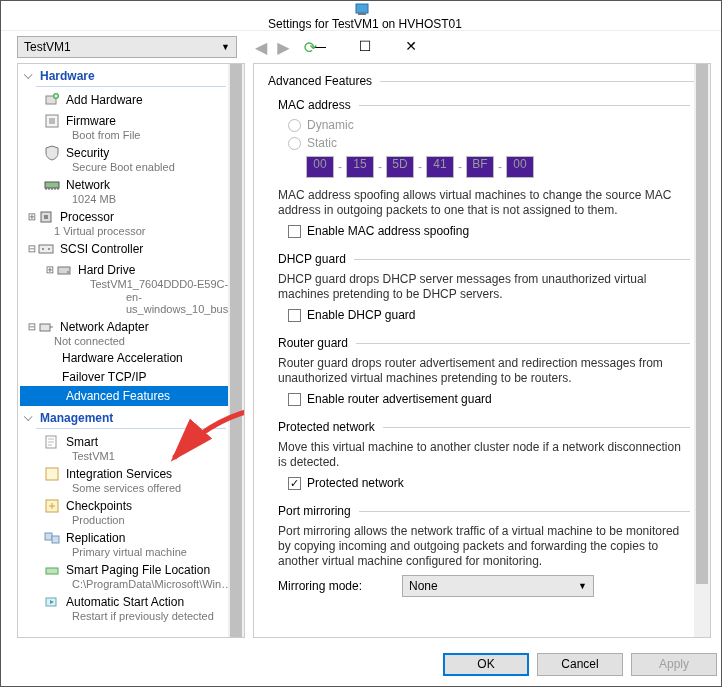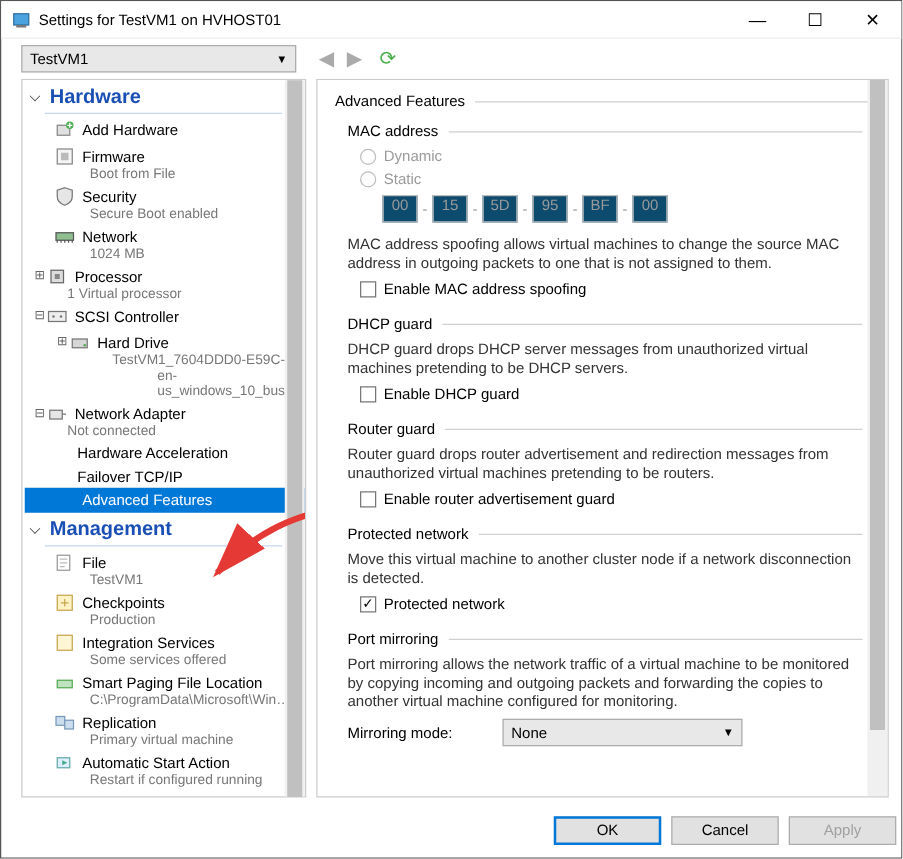--- a/index.html
+++ b/index.html
@@ -1,33 +1,33 @@
 <!DOCTYPE html>
 <html><head>
 <meta charset="utf-8">
 <style>
 * { box-sizing: border-box; margin: 0; padding: 0; font-family: "Segoe UI", Tahoma, sans-serif; }
 body { background: #fff; font-size: 12px; color: #000; }
 .window { width: 722px; height: 687px; border: 1px solid #555; display: flex; flex-direction: column; background: #fff; }
-.titlebar { height: 30px; display: flex; align-items: center; padding-left: 8px; background: #fff; border-bottom: 1px solid #eee; }
+.titlebar { height: 30px; display: flex; align-items: center; padding-left: 8px; background: #fff; border-bottom: 1px solid #eee; flex-direction: column; }
 .titlebar-icon { width: 16px; height: 16px; margin-right: 6px; display: inline-block; }
 .titlebar-text { flex: 1; font-size: 12px; }
 .win-controls { display: flex; }
 .win-btn { width: 46px; height: 30px; display: flex; align-items: center; justify-content: center; font-size: 14px; }
 .toolbar-row { height: 32px; display: flex; align-items: center; padding: 4px 10px 4px 16px; }
 .vm-select { width: 220px; height: 22px; border: 1px solid #adadad; background: #e8e8e8; display: flex; align-items: center; padding: 0 6px; justify-content: space-between; }
 .nav-arrows { margin-left: 18px; display: flex; gap: 10px; align-items: center; color: #aaa; }
 .nav-arrow { font-size: 16px; }
 .power-icon { margin-left: 14px; color: #4caf50; font-size: 16px; }
 .body-row { flex: 1; display: flex; padding: 0 10px 4px 16px; gap: 8px; overflow: hidden; }
 .left-pane { width: 228px; border: 1px solid #ccc; overflow-y: hidden; position: relative; }
 .left-scroll { position: absolute; right: 0; top: 0; bottom: 0; width: 16px; background: #f0f0f0; }
 .scroll-thumb { position: absolute; left: 2px; right: 2px; top: 0; height: 620px; background: #c0c0c0; }
 .tree { padding: 2px 0 2px 2px; }
-.cat-header { color: #1a4fb5; font-weight: 600; font-size: 16px; padding: 3px 0 3px 6px; display: flex; align-items: center; }
+.cat-header { color: #1a4fb5; font-weight: 600; font-size: 12px; padding: 3px 0 3px 6px; display: flex; align-items: center; }
 .cat-header::before { content: ""; display: inline-block; width: 9px; height: 9px; margin-right: 4px; border-left: 1px solid #333; border-bottom: 1px solid #333; transform: rotate(-45deg) translate(-1px,-3px) scale(0.6); }
 .cat-underline { border-bottom: 1px solid #c8d6ef; margin: 0 18px 2px 16px; }
 .node { display: flex; flex-direction: column; padding: 1px 0 1px 0; }
 .node-row { display: flex; align-items: center; padding: 2px 0 1px 0; line-height: 14px; }
 .exp { width: 12px; text-align: center; color: #666; font-size: 10px; }
 .icon { width: 16px; height: 16px; margin-right: 6px; display: inline-flex; align-items: center; justify-content: center; }
 .node-label { font-size: 12px; }
 .node-sub { font-size: 11px; color: #777; padding-left: 0; margin-top: -1px; }
 .indent1 { padding-left: 6px; }
 .indent2 { padding-left: 24px; }
@@ -46,21 +46,21 @@
 .hline { flex: 1; height: 1px; background: #d0d0d0; }
 .group { margin: 0 6px 14px 10px; }
 .group-h { font-size: 12px; margin-bottom: 6px; display: flex; align-items: center; }
 .group-h .gtxt { margin-right: 8px; }
 .radio-row, .check-row { display: flex; align-items: center; margin: 4px 0 4px 10px; font-size: 12px; }
 .radio-dot, .check-box { width: 13px; height: 13px; border: 1px solid #777; margin-right: 6px; display: inline-flex; align-items: center; justify-content: center; }
 .radio-dot { border-radius: 50%; }
 .radio-dot.disabled, .radio-row.disabled, .mac-input.disabled { color: #9a9a9a; border-color: #bdbdbd; }
 .check-box.checked::after { content: "✓"; font-size: 11px; line-height: 11px; color: #000; }
 .mac-row { display: flex; gap: 4px; margin: 6px 0 10px 28px; align-items: center; color: #9a9a9a; }
-.mac-input { width: 28px; height: 22px; border: 1px solid #c5c5c5; background: #0c4a6e; text-align: center; font-size: 12px; }
+.mac-input { width: 28px; height: 22px; border: 1px solid #c5c5c5; background: #4c1d95; text-align: center; font-size: 12px; }
 .desc { font-size: 12px; color: #333; line-height: 15px; margin: 0 0 6px 0; }
 .dropdown { width: 192px; height: 22px; border: 1px solid #adadad; background: #e8e8e8; display: inline-flex; align-items: center; justify-content: space-between; padding: 0 6px; margin-left: 40px; }
 .mirror-row { display: flex; align-items: center; margin-top: 4px; }
 .footer { height: 44px; display: flex; align-items: center; justify-content: flex-end; padding: 0 4px; gap: 8px; }
 .btn { width: 86px; height: 23px; border: 1px solid #adadad; background: #e1e1e1; font-size: 12px; text-align: center; line-height: 21px; }
 .btn.primary { border: 2px solid #0078d7; background: #e1e1e1; line-height: 19px; }
 .btn.disabled { color: #a0a0a0; }
 .arrow-annotation { position: absolute; left: 150px; top: 342px; width: 90px; height: 60px; pointer-events: none; }
 svg.ic { width: 16px; height: 16px; }
 .chev { font-size: 9px; }
@@ -237,86 +237,86 @@
         <div class="cat-underline"></div>
 
         <div class="node indent2">
           <div class="node-row">
               <span class="icon">
                 <svg class="ic" viewBox="0 0 16 16">
                   <rect x="2" y="2" width="10" height="12" fill="#fff" stroke="#999"></rect>
                   <path d="M4 5h6M4 8h6M4 11h4" stroke="#bbb"></path>
                 </svg>
               </span>
-              <span class="node-label">File</span>
+              <span class="node-label">Smart</span>
             </div>
           <div class="node-sub indent-sub1">TestVM1</div>
+        </div>
+
+        <div class="node indent2">
+          <div class="node-row">
+              <span class="icon">
+                <svg class="ic" viewBox="0 0 16 16">
+                  <rect x="2" y="2" width="12" height="12" fill="#fff6d6" stroke="#c9a64d"></rect>
+                </svg>
+              </span>
+              <span class="node-label">Integration Services</span>
+            </div>
+          <div class="node-sub indent-sub1">Some services offered</div>
         </div>
 
         <div class="node indent2">
           <div class="node-row">
               <span class="icon">
                 <svg class="ic" viewBox="0 0 16 16">
                   <rect x="2" y="2" width="12" height="12" fill="#fdf3c7" stroke="#c9a64d"></rect>
                   <path d="M5 8h6M8 5v6" stroke="#c9a64d"></path>
                 </svg>
               </span>
               <span class="node-label">Checkpoints</span>
             </div>
           <div class="node-sub indent-sub1">Production</div>
         </div>
 
         <div class="node indent2">
           <div class="node-row">
               <span class="icon">
                 <svg class="ic" viewBox="0 0 16 16">
-                  <rect x="2" y="2" width="12" height="12" fill="#fff6d6" stroke="#c9a64d"></rect>
-                </svg>
-              </span>
-              <span class="node-label">Integration Services</span>
-            </div>
-          <div class="node-sub indent-sub1">Some services offered</div>
-        </div>
-
-        <div class="node indent2">
-          <div class="node-row">
-              <span class="icon">
-                <svg class="ic" viewBox="0 0 16 16">
-                  <rect x="2" y="6" width="12" height="6" fill="#bfe3bf" stroke="#5a5"></rect>
-                </svg>
-              </span>
-              <span class="node-label">Smart Paging File Location</span>
-            </div>
-          <div class="node-sub indent-sub1">C:\ProgramData\Microsoft\Win…</div>
-        </div>
-
-        <div class="node indent2">
-          <div class="node-row">
-              <span class="icon">
-                <svg class="ic" viewBox="0 0 16 16">
                   <rect x="1" y="3" width="7" height="7" fill="#cde" stroke="#79b"></rect>
                   <rect x="8" y="6" width="7" height="7" fill="#cde" stroke="#79b"></rect>
                 </svg>
               </span>
               <span class="node-label">Replication</span>
             </div>
           <div class="node-sub indent-sub1">Primary virtual machine</div>
         </div>
 
         <div class="node indent2">
           <div class="node-row">
               <span class="icon">
                 <svg class="ic" viewBox="0 0 16 16">
+                  <rect x="2" y="6" width="12" height="6" fill="#bfe3bf" stroke="#5a5"></rect>
+                </svg>
+              </span>
+              <span class="node-label">Smart Paging File Location</span>
+            </div>
+          <div class="node-sub indent-sub1">C:\ProgramData\Microsoft\Win…</div>
+        </div>
+
+        <div class="node indent2">
+          <div class="node-row">
+              <span class="icon">
+                <svg class="ic" viewBox="0 0 16 16">
                   <rect x="2" y="4" width="10" height="8" fill="#dceeff" stroke="#6aa"></rect>
                   <path d="M6 6l4 2-4 2z" fill="#4a8"></path>
                 </svg>
               </span>
               <span class="node-label">Automatic Start Action</span>
             </div>
-          <div class="node-sub indent-sub1">Restart if configured running</div>
+          <div class="node-sub indent-sub1">Restart if previously detected</div>
         </div>
 
       </div>
       <div class="left-scroll">
           <div class="scroll-thumb"></div>
         </div>
 
       <svg class="arrow-annotation" viewBox="0 0 90 60">
         <defs>
             <marker id="ah" markerWidth="10" markerHeight="10" refX="8" refY="3" orient="auto">
@@ -343,21 +343,21 @@
             <span>Dynamic</span>
           </div>
         <div class="radio-row disabled">
             <span class="radio-dot disabled"></span>
             <span>Static</span>
           </div>
         <div class="mac-row">
           <span class="mac-input disabled">00</span> - 
           <span class="mac-input disabled">15</span> - 
           <span class="mac-input disabled">5D</span> - 
-          <span class="mac-input disabled">95</span> - 
+          <span class="mac-input disabled">41</span> - 
           <span class="mac-input disabled">BF</span> - 
           <span class="mac-input disabled">00</span>
         </div>
         <div class="desc">MAC address spoofing allows virtual machines to change the source MAC address in outgoing packets to one that is not assigned to them.</div>
         <div class="check-row">
             <span class="check-box"></span>
             <span>Enable MAC address spoofing</span>
           </div>
       </div>
 

